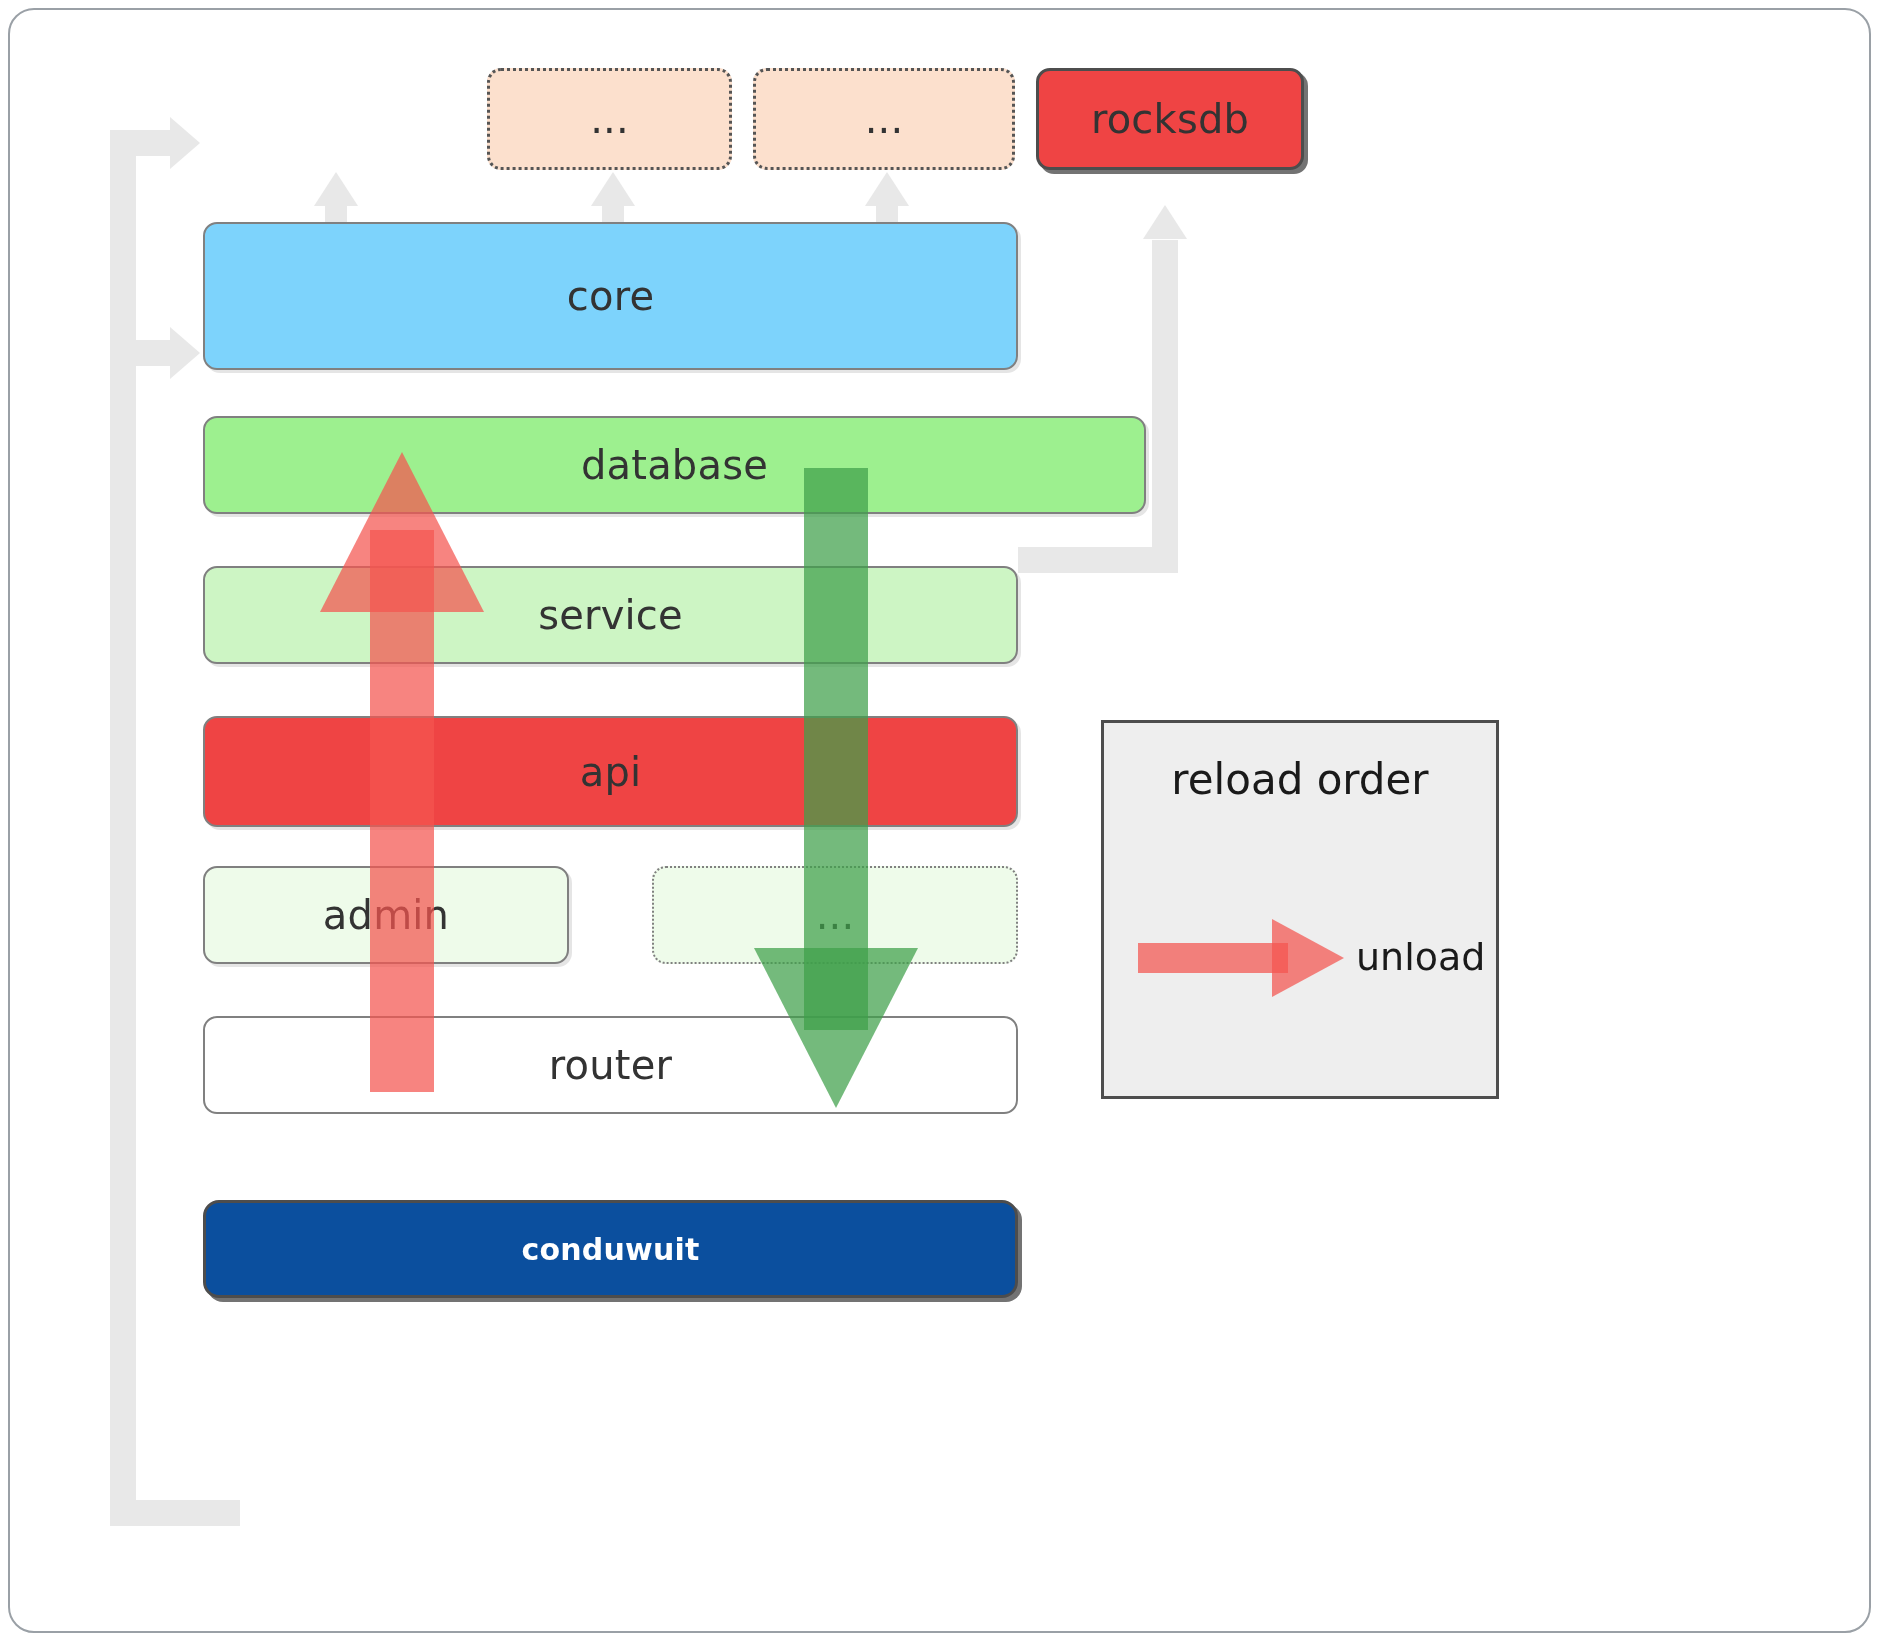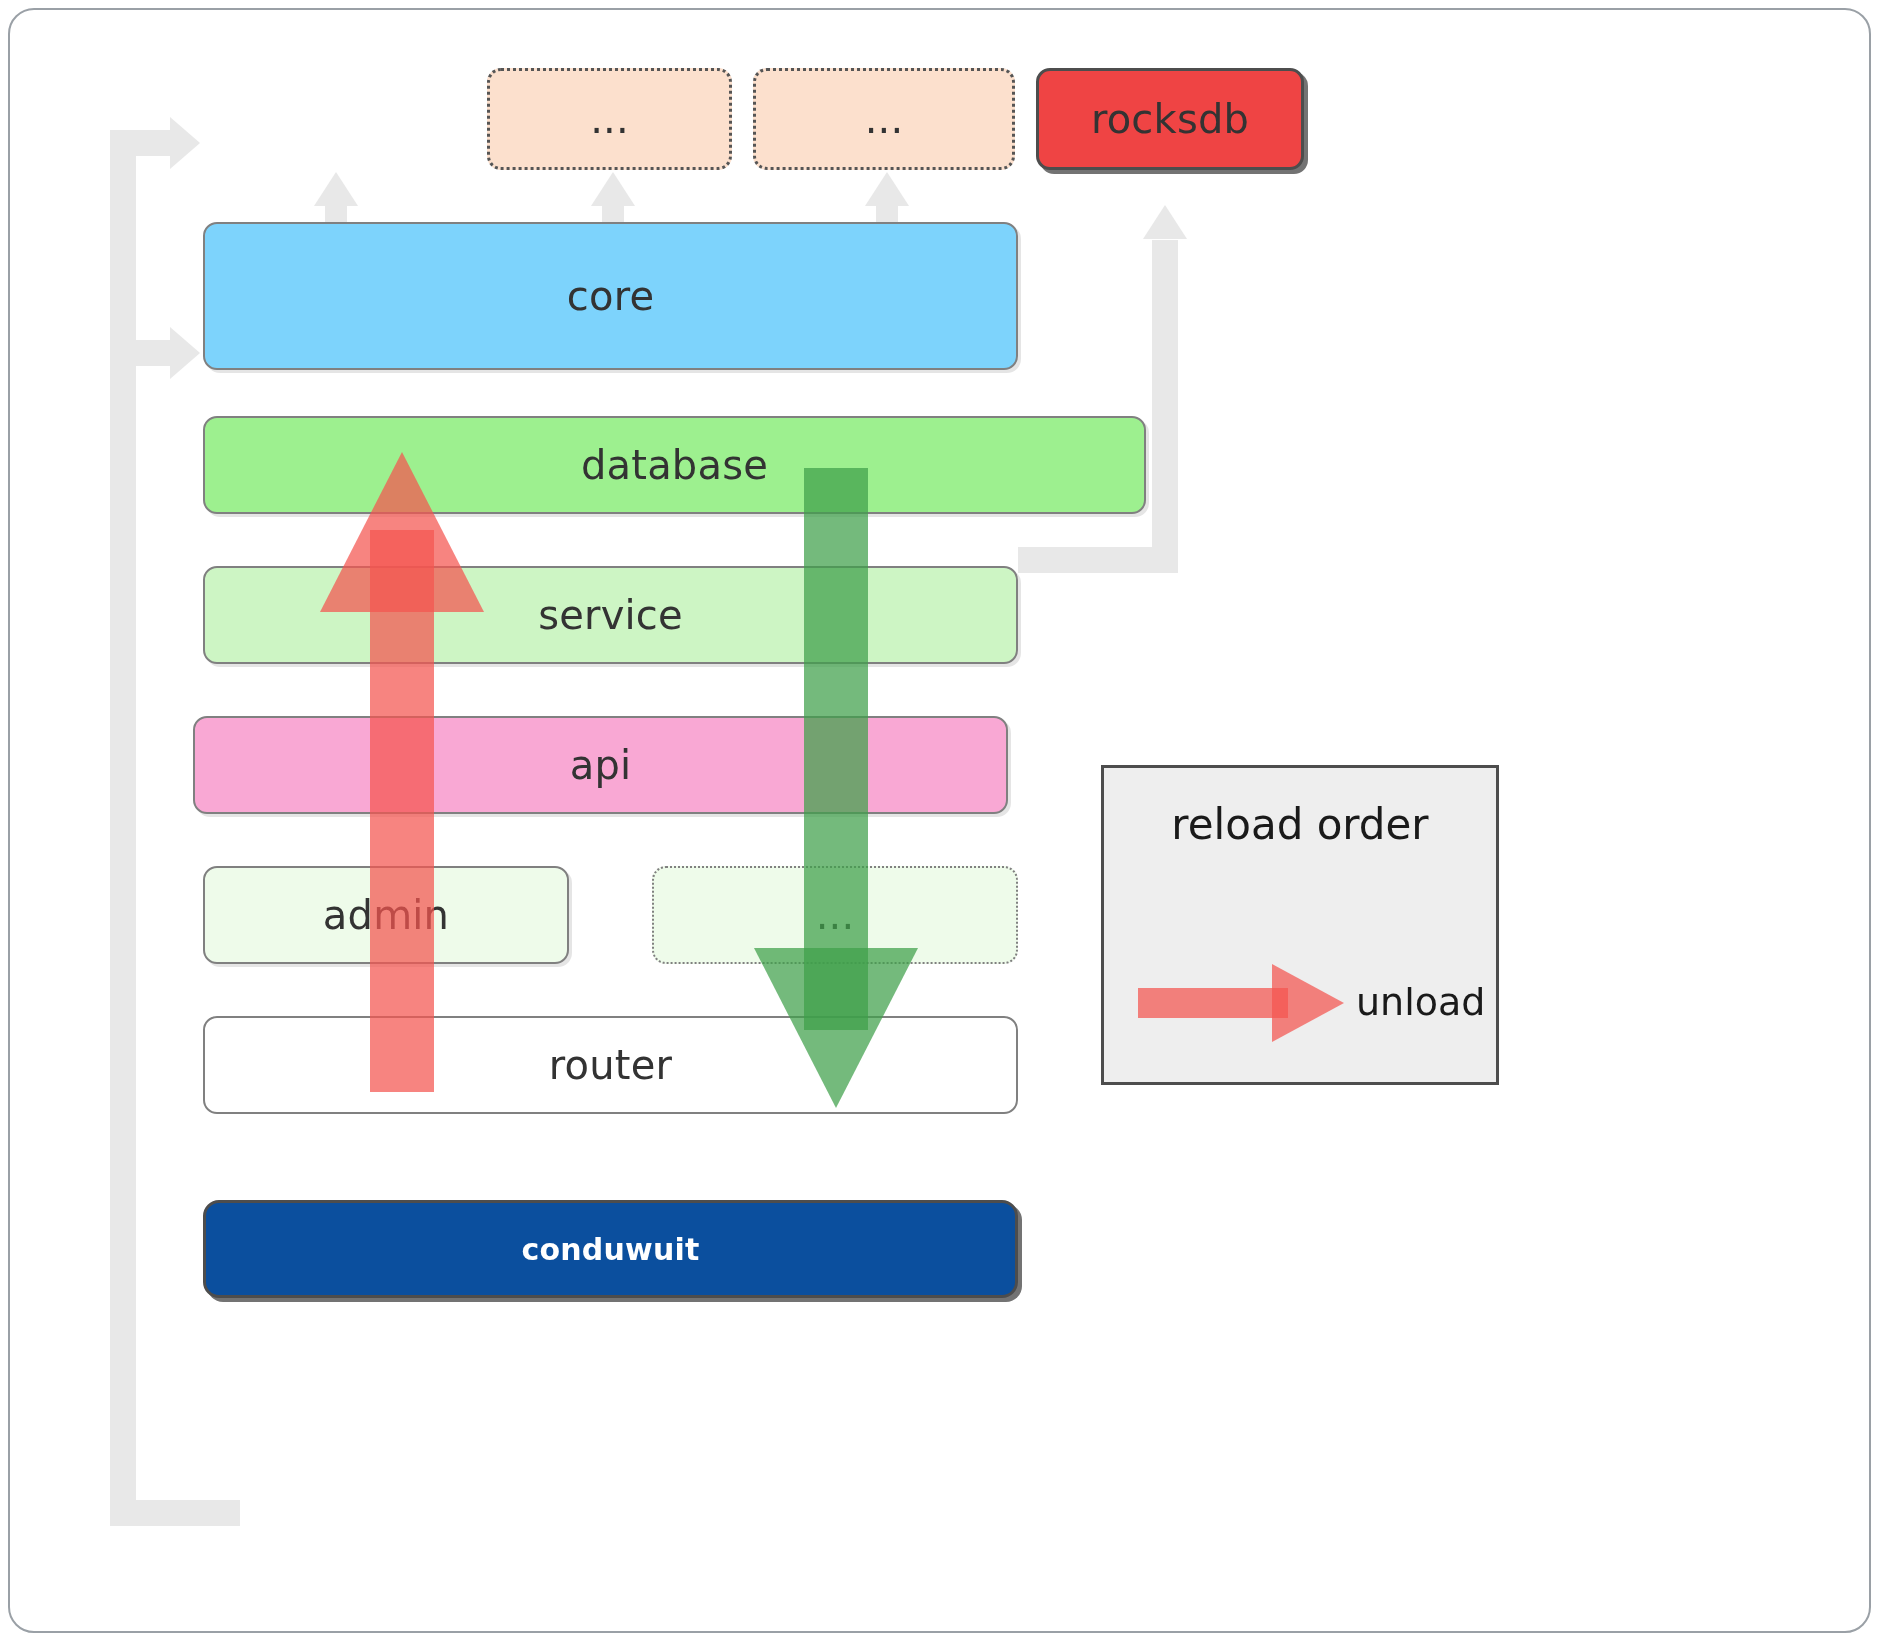--- a/index.html
+++ b/index.html
@@ -168,21 +168,21 @@
   </div>
 
   <div class="node thin softshadow" style="left:203px; top:416px; width:943px; height:98px; background:#9df08f;">
     <span class="label">database</span>
   </div>
 
   <div class="node thin softshadow" style="left:203px; top:566px; width:815px; height:98px; background:#cdf5c4;">
     <span class="label">service</span>
   </div>
 
-  <div class="node thin softshadow" style="left:193px; top:716px; width:815px; height:98px; background:#f9a8d4;">
+  <div class="node thin softshadow" style="left:203px; top:716px; width:815px; height:111px; background:#ef4444;">
     <span class="label">api</span>
   </div>
 
   <div class="node thin softshadow" style="left:203px; top:866px; width:366px; height:98px; background:#eefbea;">
     <span class="label">admin</span>
   </div>
 
   <div class="node dotted-thin" style="left:652px; top:866px; width:366px; height:98px; background:#eefbea;">
     <span class="label">...</span>
   </div>
@@ -198,21 +198,21 @@
 
   <div class="bigarrow" style="left:754px; top:468px; width:164px; height:640px;">
     <div class="body" style="left:50px; top:0; width:64px; height:562px; background:rgba(63,160,73,0.72);"></div>
     <div class="tip" style="left:0; bottom:0; border-left:82px solid transparent; border-right:82px solid transparent; border-top:160px solid rgba(63,160,73,0.72);"></div>
   </div>
 
   <div class="node solid shadow" style="left:203px; top:1200px; width:815px; height:98px; background:#0b4f9e; border-radius:16px;">
     <span class="label" style="color:#ffffff; font-weight:bold; font-size:30px;">conduwuit</span>
   </div>
 
-  <div id="legend" style="left:1101px; top:765px; width:398px; height:320px;">
+  <div id="legend" style="left:1101px; top:720px; width:398px; height:379px;">
     <div class="legend-title" style="top:32px;">reload order</div>
 
 
     <div class="legend-row" style="left:0; top:196px; width:100%; height:74px;">
       <div class="lshaft" style="left:34px; top:24px; width:150px; height:30px; background:rgba(244,84,79,0.72);"></div>
       <div class="lhead" style="left:168px; top:0px; border-top:39px solid transparent; border-bottom:39px solid transparent; border-left:72px solid rgba(244,84,79,0.72);"></div>
       <div class="ltext" style="left:252px; top:16px;">unload</div>
     </div>
   </div>
 </div>

